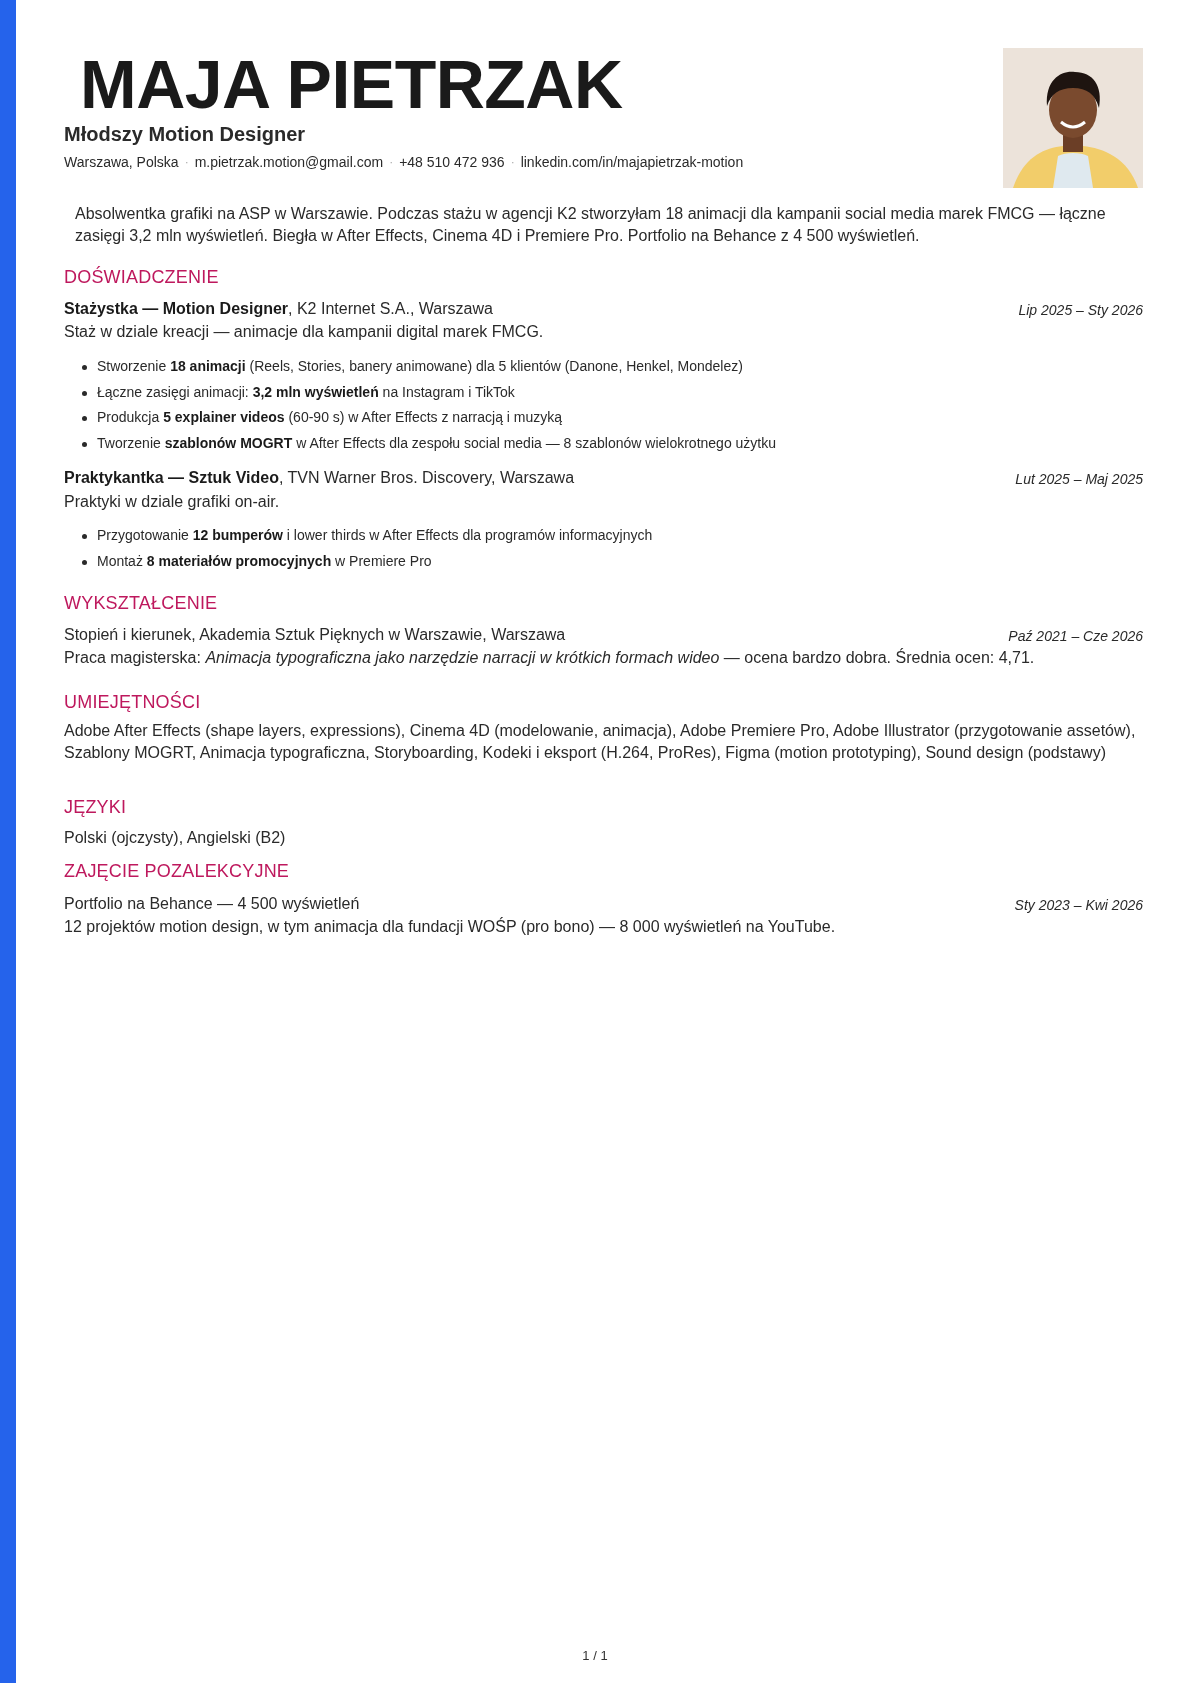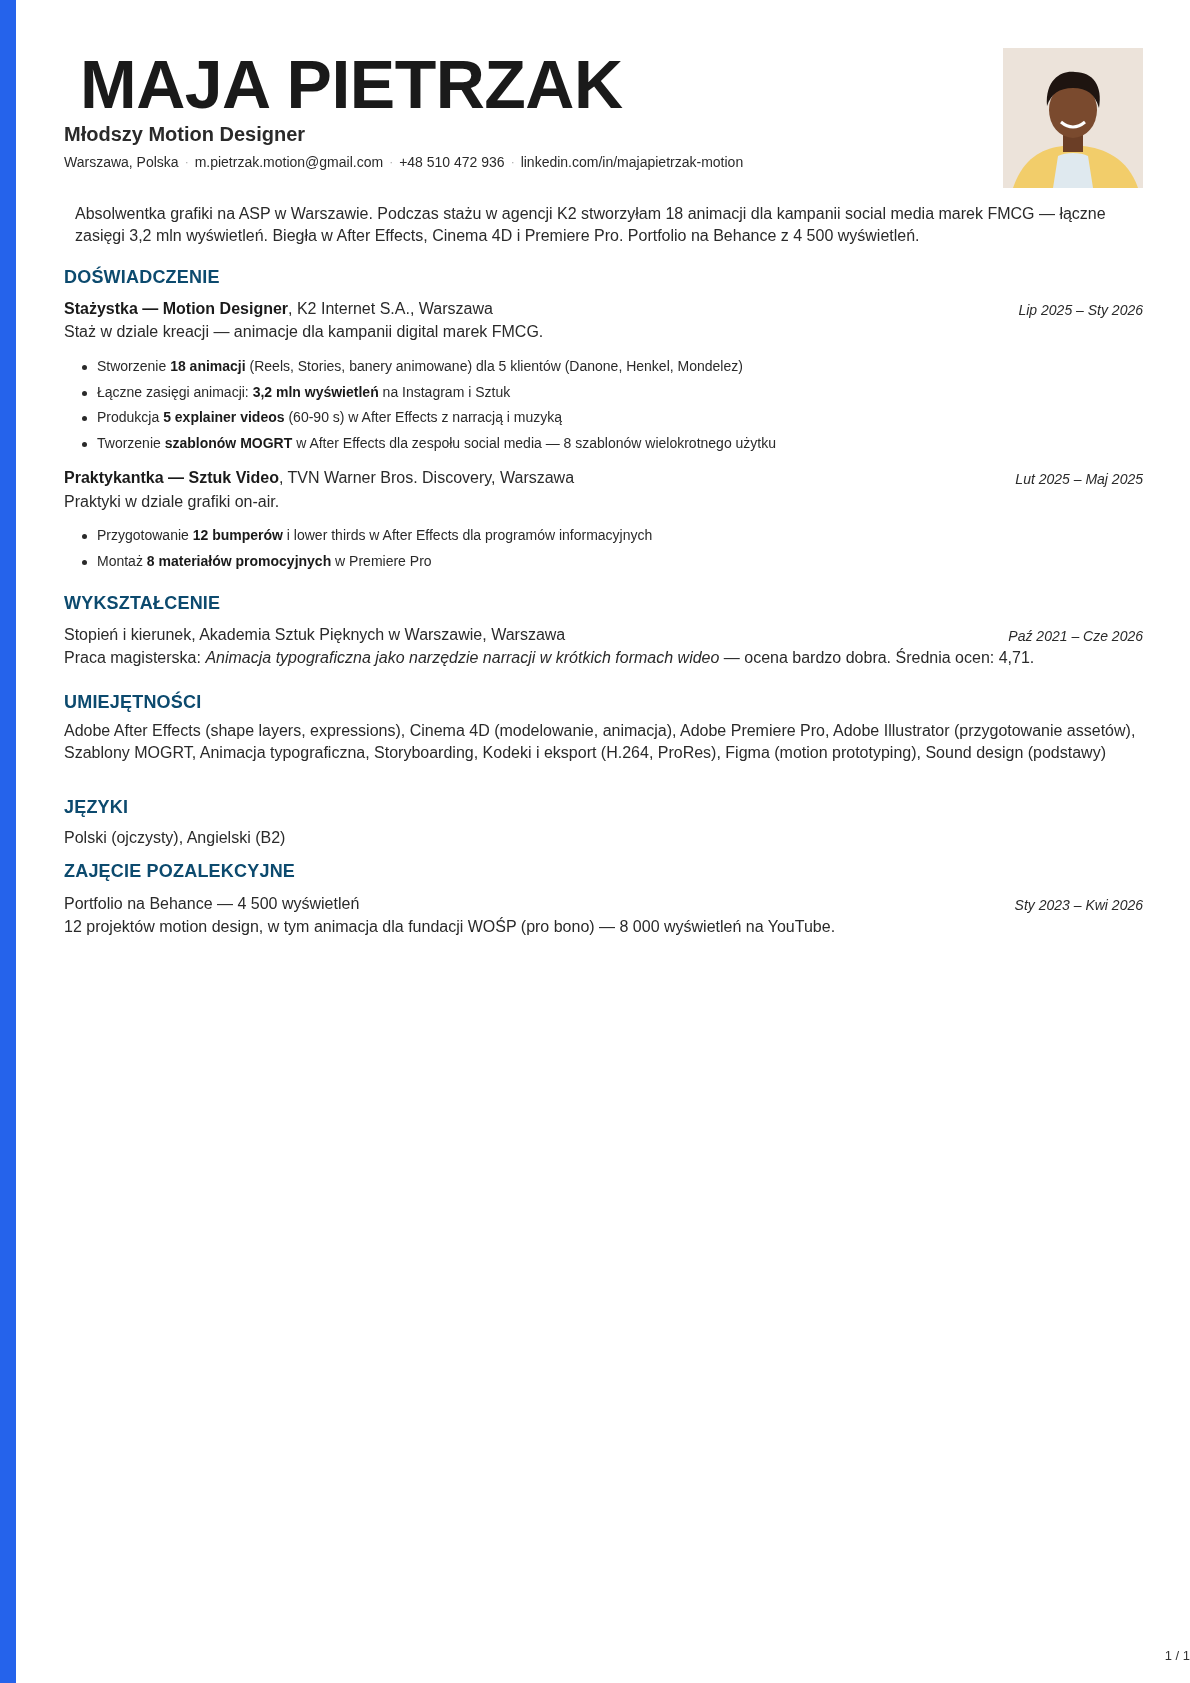--- a/index.html
+++ b/index.html
@@ -39,21 +39,21 @@
       position: absolute; right: 0; top: 48px;
       width: 140px; height: 140px;
       background: #e8ddd2; overflow: hidden;
     }
     .summary {
       position: absolute; top: 203px; left: 11px; width: 1079px;
       font-size: 16px; line-height: 22px; color: #2a2a2a;
     }
     .section-title {
       position: absolute; left: 0;
-      font-size: 18px; font-weight: 700; color: #0c4a6e;
+      font-size: 18px; font-weight: 400; color: #be185d;
       letter-spacing: 0.2px;
     }
     .row {
       position: absolute; left: 0; width: 1079px;
       font-size: 16px; color: #2a2a2a; line-height: 22px;
     }
     .date {
       position: absolute; right: 0;
       font-size: 14px; font-style: italic; color: #2a2a2a;
     }
@@ -65,21 +65,21 @@
       font-size: 14px; line-height: 25.5px; color: #2a2a2a;
       position: relative; padding-left: 17px;
     }
     .bullets li::before {
       content: ""; position: absolute; left: 2px; top: 11px;
       width: 5px; height: 5px; border-radius: 50%; background: #2a2a2a;
     }
     b { font-weight: 700; color: #1a1a1a; }
     .page-num {
       position: absolute; left: 0; width: 1190px; top: 1648px;
-      text-align: right; font-size: 13px; color: #333;
+      text-align: center; font-size: 13px; color: #333;
     }
   </style>
 </head>
 <body>
 
 <div class="accent-bar"></div>
 
 <div class="page">
 
   <div class="header">
@@ -112,21 +112,21 @@
 
   <h2 class="section-title" style="top:267px">DOŚWIADCZENIE</h2>
 
   <div class="row" style="top:298px">
     <b>Stażystka — Motion Designer</b><span>, K2 Internet S.A., Warszawa</span>
     <span class="date" style="top:1px">Lip 2025 – Sty 2026</span>
   </div>
   <div class="row" style="top:321px">Staż w dziale kreacji — animacje dla kampanii digital marek FMCG.</div>
   <ul class="bullets" style="top:354px">
     <li><span>Stworzenie </span><b>18 animacji</b><span> (Reels, Stories, banery animowane) dla 5 klientów (Danone, Henkel, Mondelez)</span></li>
-    <li><span>Łączne zasięgi animacji: </span><b>3,2 mln wyświetleń</b><span> na Instagram i Sztuk</span></li>
+    <li><span>Łączne zasięgi animacji: </span><b>3,2 mln wyświetleń</b><span> na Instagram i TikTok</span></li>
     <li><span>Produkcja </span><b>5 explainer videos</b><span> (60-90 s) w After Effects z narracją i muzyką</span></li>
     <li><span>Tworzenie </span><b>szablonów MOGRT</b><span> w After Effects dla zespołu social media — 8 szablonów wielokrotnego użytku</span></li>
   </ul>
 
   <div class="row" style="top:467px">
     <b>Praktykantka — Sztuk Video</b><span>, TVN Warner Bros. Discovery, Warszawa</span>
     <span class="date" style="top:1px">Lut 2025 – Maj 2025</span>
   </div>
   <div class="row" style="top:491px">Praktyki w dziale grafiki on-air.</div>
   <ul class="bullets" style="top:523px">

